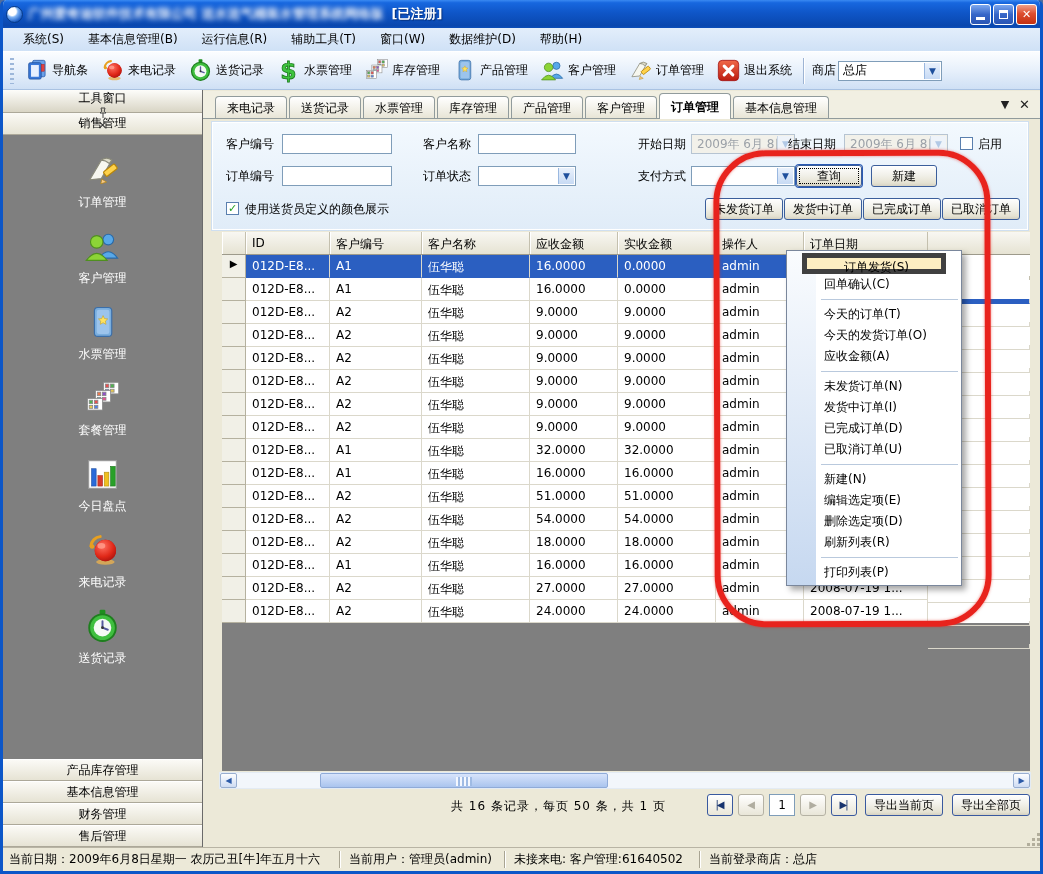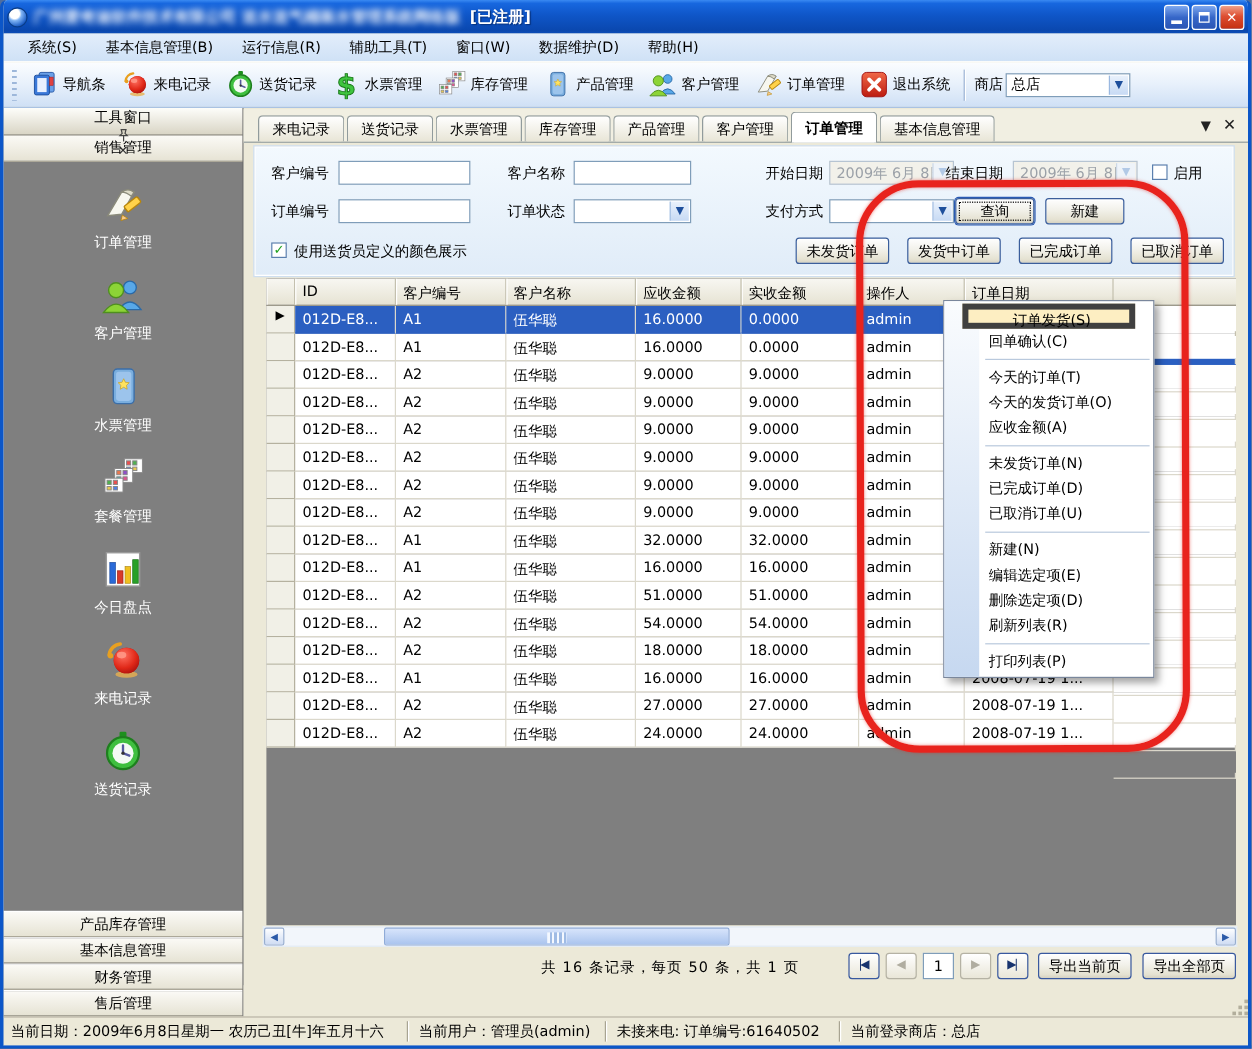--- a/index.html
+++ b/index.html
@@ -72,21 +72,21 @@
   .datebox .arrow{position:absolute;right:1px;top:1px;bottom:1px;width:16px;display:flex;align-items:center;justify-content:center;
     background:#eef3f9;border-left:1px solid #ccd8e6;color:#b2c9e6;font-size:9px;}
   .selbox{position:absolute;height:20px;background:#fff;border:1px solid #7f9db9;}
   .selbox .arrow{position:absolute;right:1px;top:1px;bottom:1px;width:16px;display:flex;align-items:center;justify-content:center;
     background:linear-gradient(180deg,#e9f1fc,#c7daf4);border-left:1px solid #9ab8e0;color:#1e4f9c;font-size:9px;}
   .xpbtn{height:22px;border:1px solid #3b5e9b;border-radius:3px;padding:0 8px;font-size:12px;cursor:pointer;
     background:linear-gradient(180deg,#fefefe,#f2f1ea 45%,#e5e2d2 85%,#d6d2c2);box-shadow:inset 0 1px 0 #fff;}
   .xpbtn.focused{outline:1px dotted #000;outline-offset:-4px;box-shadow:0 0 0 1px #2a5ab4, inset 0 1px 0 #fff;}
   .chk{width:13px;height:13px;background:#fff;border:1px solid #5a7fae;display:inline-flex;align-items:center;justify-content:center;
     font-size:11px;color:#21a121;font-weight:bold;line-height:1;}
-  .status-btns{position:absolute;right:8px;top:76px;display:flex;gap:15px;}
+  .status-btns{position:absolute;right:8px;top:76px;display:flex;gap:1px;}
   
   .grid{position:absolute;left:19px;top:142px;width:808px;height:539px;background:#7f7f7f;overflow:hidden;}
   .cols > :nth-child(1){width:24px;}  .cols > :nth-child(2){width:84px;}
   .cols > :nth-child(3){width:92px;}  .cols > :nth-child(4){width:108px;}
   .cols > :nth-child(5){width:88px;}  .cols > :nth-child(6){width:98px;}
   .cols > :nth-child(7){width:88px;}  .cols > :nth-child(8){width:124px;}
   .cols > :nth-child(9){width:102px;margin-top:44px;}
   .thead{display:flex;height:23px;background:linear-gradient(180deg,#f8f7f2,#e6e3d3);border-bottom:1px solid #9d9a8b;}
   .th{padding:4px 3px 0 6px;border-right:1px solid #c4c0ae;box-shadow:inset 1px 0 0 #fff;white-space:nowrap;overflow:hidden;}
   .trow{display:flex;height:23px;background:#fff;}
@@ -738,34 +738,35 @@
     <div class="stripe"></div>
     <ul>
       <li class="hl"><span>订单发货(S)</span></li>
         <li><span>回单确认(C)</span></li>
         <li class="sep"><span></span></li>
         <li><span>今天的订单(T)</span></li>
         <li><span>今天的发货订单(O)</span></li>
         <li><span>应收金额(A)</span></li>
         <li class="sep"><span></span></li>
         <li><span>未发货订单(N)</span></li>
+        <li><span>发货中订单(I)</span></li>
         <li><span>已完成订单(D)</span></li>
         <li><span>已取消订单(U)</span></li>
         <li class="sep"><span></span></li>
         <li><span>新建(N)</span></li>
         <li><span>编辑选定项(E)</span></li>
         <li><span>删除选定项(D)</span></li>
         <li><span>刷新列表(R)</span></li>
         <li class="sep"><span></span></li>
         <li><span>打印列表(P)</span></li>
     </ul>
   </div>
 
   <div class="annotation" style="border-color: rgb(232, 35, 29);"></div>
 
   <div class="statusbar">
     <div class="seg">当前日期：2009年6月8日星期一 农历己丑[牛]年五月十六</div>
       <div class="seg">当前用户：管理员(admin)</div>
-      <div class="seg">未接来电: 订单编号:61640502</div>
+      <div class="seg">未接来电: 客户管理:61640502</div>
       <div class="seg">当前登录商店：总店</div>
   </div>
 
 </div>
 
 </body></html>

